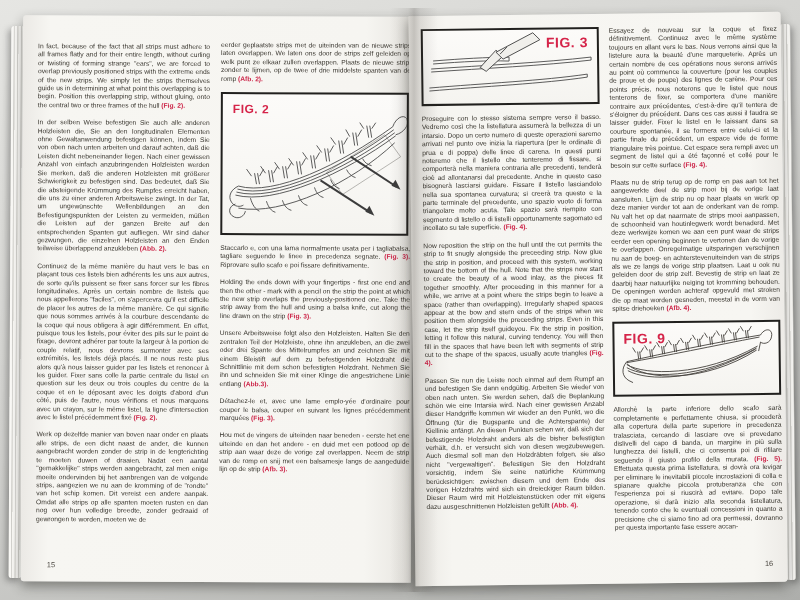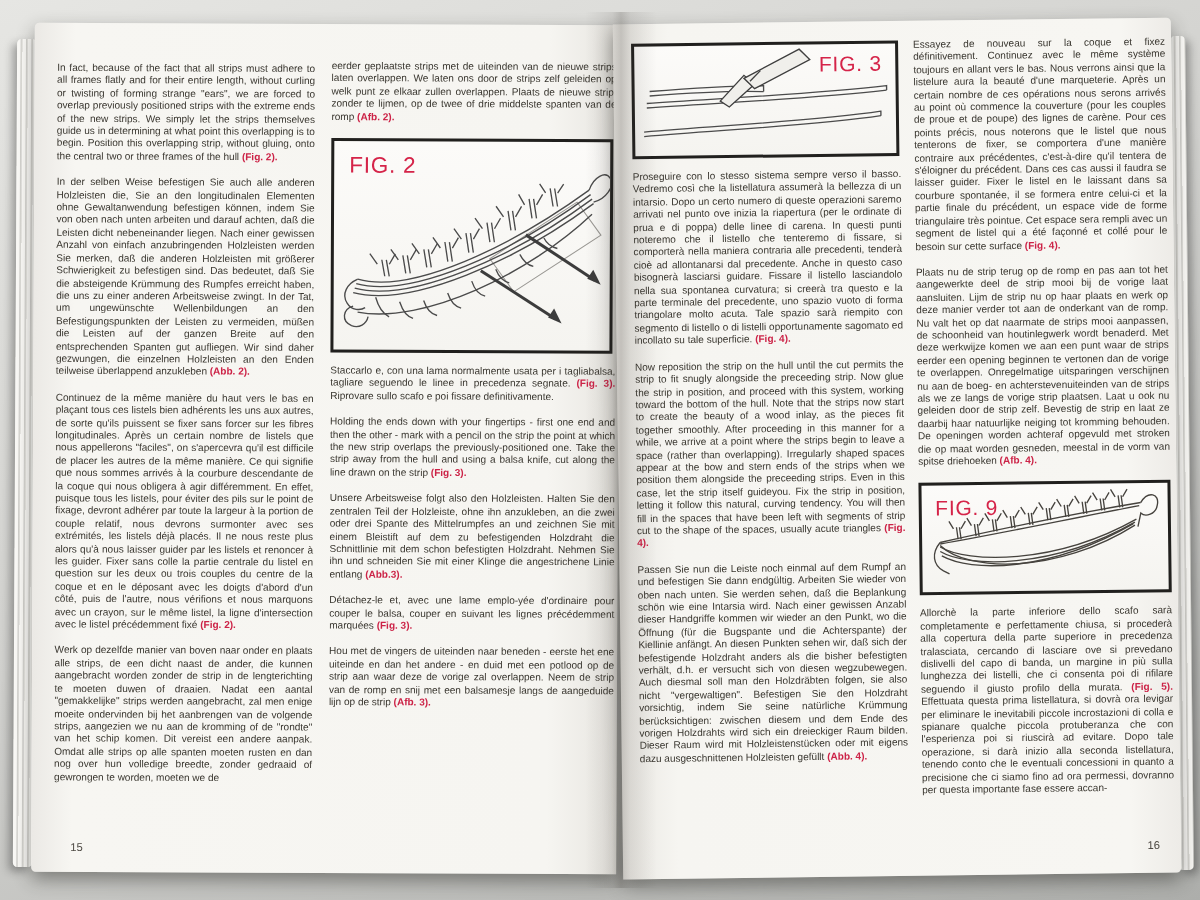--- a/index.html
+++ b/index.html
@@ -24,22 +24,22 @@
   .page.right .c2{left:200px;top:13px;width:168px}
   .para{font-size:6.7px;line-height:8.4px;text-align:justify;color:#39362f;margin:0 0 9px 0}
   .ref{color:#cc2347;font-weight:bold}
   .pagenum{position:absolute;font-size:7.5px;color:#4e4a44}
   .page.left .pagenum{left:26px;bottom:12px}
   .page.right .pagenum{right:14px;bottom:14px}
   .figbox{position:relative;border:2px solid #21201e;background:linear-gradient(#fcfbf9,#f5f4f0);margin:0 0 9px 0}
   .figbox.f2{width:188px;height:143px}
   .figbox.f3{width:178px;height:77px}
   .figbox.f4{width:168px;height:75px}
-  .figlabel{position:absolute;font-weight:normal;color:#d52449;letter-spacing:.5px;z-index:2}
-  .f2 .figlabel{top:8px;left:10px;font-size:15px}
+  .figlabel{position:absolute;font-weight:bold;color:#d52449;letter-spacing:.5px;z-index:2}
+  .f2 .figlabel{top:8px;left:10px;font-size:12px}
   .f3 .figlabel{top:5px;right:9px;font-size:14px}
   .f4 .figlabel{top:7px;left:9px;font-size:14px}
   .figbox svg{position:absolute;left:0;top:0}
 </style>
 </head>
 <body>
 
 <div id="stage">
   <div class="stack sl"></div>
   <div class="stack sr"></div>

